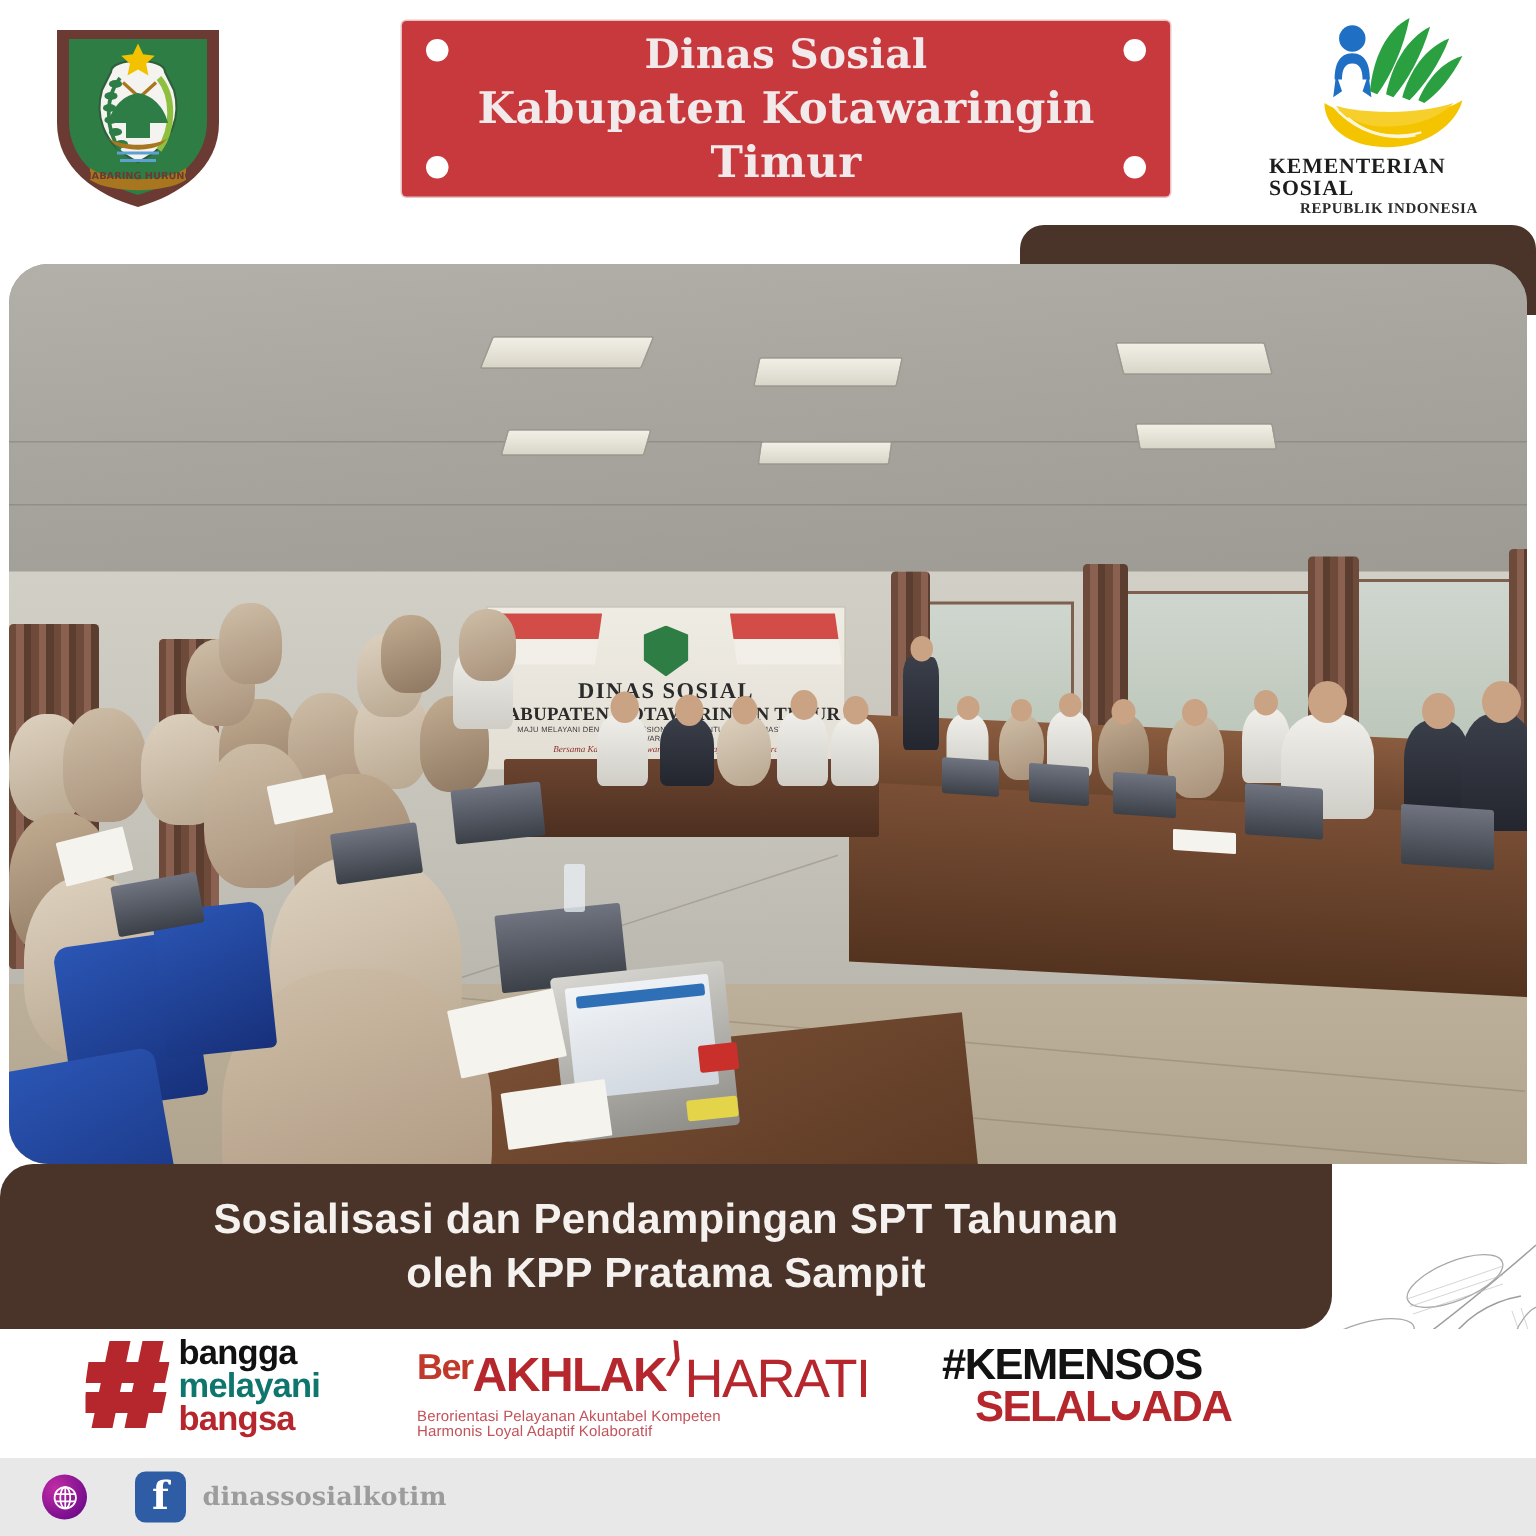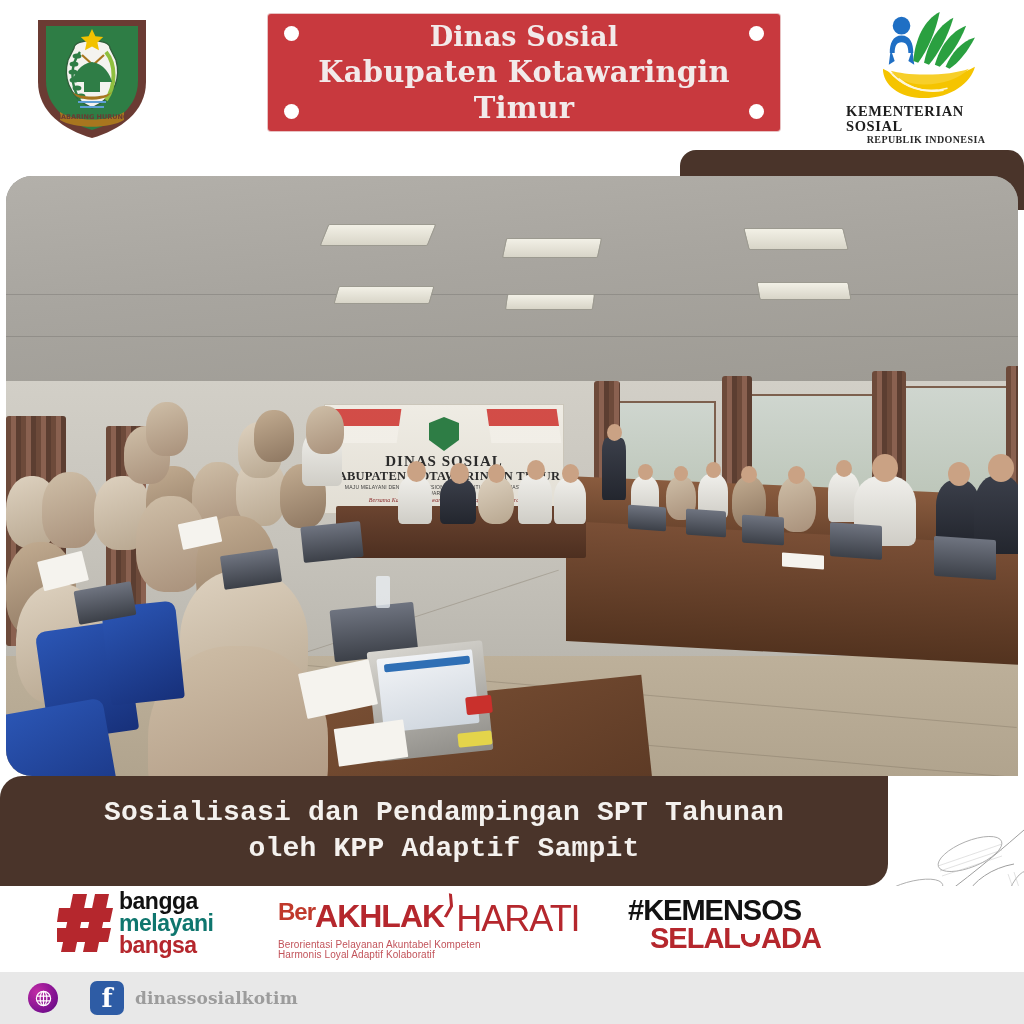--- a/index.html
+++ b/index.html
@@ -193,21 +193,21 @@
   .paper { position:absolute; background:#f5f3ee; border-radius:1px; }
 
   
   .caption {
     position:absolute; left:0; top:776px; width:888px; height:110px;
     background:#4a342a;
     border-radius:22px 0 22px 0;
     display:flex; flex-direction:column; align-items:center; justify-content:center;
   }
   .cap-l1, .cap-l2 {
-    font-family:Liberation Mono, monospace; font-weight:700;
+    font-family:Liberation Sans, sans-serif; font-weight:700;
     color:#f4f1ee; text-align:left; letter-spacing:.2px;
   }
   .cap-l1 { font-size:28px; line-height:36px; }
   .cap-l2 { font-size:28px; line-height:36px; }
 
   
   .leaf-decor {
     position:absolute; right:-10px; top:790px; width:210px; height:190px;
     opacity:.85; pointer-events:none;
   }
@@ -471,21 +471,21 @@
     <div class="paper" style="left:174px;top:344px;width:40px;height:26px;transform:rotate(-12deg);"></div>
 
     <div class="laptop" style="left:460px;top:520px;width:26px;height:18px;background:#c9302c;border-radius:2px;transform:rotate(-6deg);"></div>
     <div class="laptop" style="left:452px;top:556px;width:34px;height:14px;background:#e4d44a;border-radius:2px;transform:rotate(-6deg);"></div>
     <div class="laptop" style="left:370px;top:400px;width:14px;height:32px;background:rgba(235,240,245,.75);border-radius:2px;"></div>
   </div>
 </div>
 
 <div class="caption">
   <div class="cap-l1">Sosialisasi dan Pendampingan SPT Tahunan</div>
-  <div class="cap-l2">oleh  KPP Adaptif Sampit</div>
+  <div class="cap-l2">oleh  KPP Pratama Sampit</div>
 </div>
 
 <div class="leaf-decor">
   <svg viewBox="0 0 210 190" width="210" height="190">
     <g stroke="#8d8d8d" stroke-width="1" fill="none">
       <path d="M6 172 C60 150 120 110 200 40"></path>
       <path d="M60 150 C70 130 90 122 110 124"></path>
       <path d="M104 128 C116 112 140 104 162 106"></path>
       <path d="M140 108 C150 90 168 78 190 74"></path>
       <path d="M42 158 C40 172 30 184 16 188"></path>

